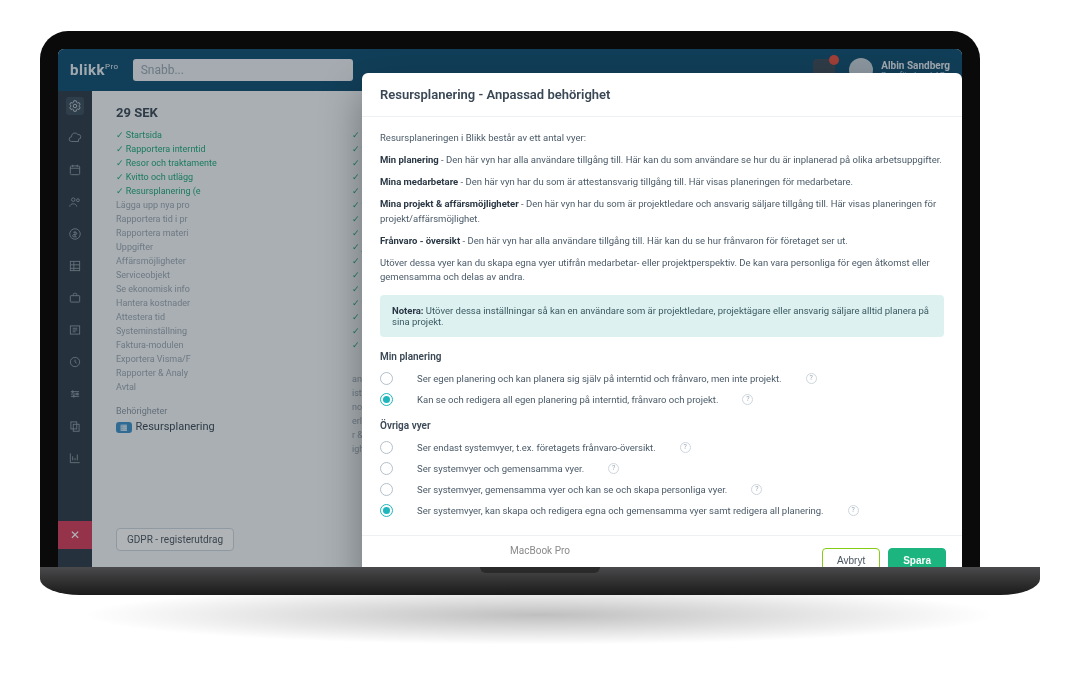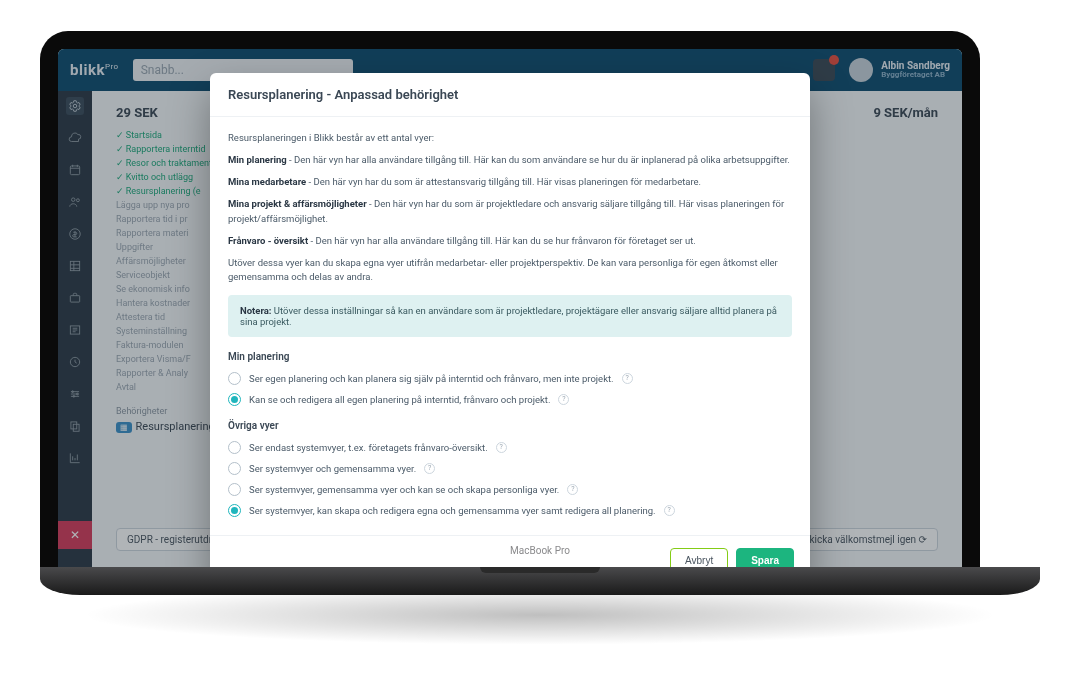--- a/index.html
+++ b/index.html
@@ -35,29 +35,29 @@
   .col1{width:200px;}
   .col2{flex:1;}
   .permlist li{list-style:none;color:#9aa6b1;font-size:9px;padding:2px 0;}
   .permlist li.on{color:#1ba87a;}
   .permlist li.on::before{content:"✓ ";}
   .section-label{color:#8a96a2;font-size:9px;margin-top:12px;margin-bottom:4px;}
   .badge{display:inline-block;background:#3a8fc8;color:#fff;border-radius:3px;padding:1px 4px;font-size:8px;margin-right:4px;}
   .footerbtns{position:absolute;left:58px;right:24px;bottom:18px;display:flex;justify-content:space-between;}
   .ghostbtn{border:1px solid #cdd6de;border-radius:4px;padding:5px 10px;font-size:10px;color:#4a5560;background:#fff;}
 
-  .modal-scrim{position:absolute;inset:0;background:rgba(30,40,50,.35);display:flex;align-items:flex-start;justify-content:center;padding-top:24px;}
+  .modal-scrim{position:absolute;inset:0;background:rgba(30,40,50,.35);display:flex;align-items:flex-start;justify-content:flex-end;padding-top:24px;}
   .modal{width:600px;background:#fff;border-radius:6px;box-shadow:0 18px 40px rgba(0,0,0,.35);font-size:10px;color:#3a4754;}
   .modal-header{padding:14px 18px;border-bottom:1px solid #eef1f4;font-size:13px;font-weight:600;color:#3a4754;}
   .modal-body{padding:14px 18px;}
   .modal-body p{margin-bottom:8px;line-height:1.5;font-size:9.5px;color:#4a5a68;}
   .modal-body strong{color:#2a3744;}
   .note{background:#def1f1;border-radius:4px;padding:10px 12px;font-size:9.5px;color:#3a5a60;margin:10px 0 14px;}
   .group-title{font-size:10px;font-weight:600;color:#3a4754;margin:10px 0 6px;}
-  .radio-row{display:flex;align-items:center;gap:8px;padding:4px 0;font-size:9.5px;color:#4a5a68;}
+  .radio-row{display:flex;align-items:center;gap:24px;padding:4px 0;font-size:9.5px;color:#4a5a68;}
   .radio{width:13px;height:13px;border:1.5px solid #b4c0ca;border-radius:50%;flex-shrink:0;position:relative;}
   .radio.checked{border-color:#1fb6bd;}
   .radio.checked::after{content:"";position:absolute;inset:2px;border-radius:50%;background:#1fb6bd;}
   .help{width:11px;height:11px;border:1px solid #cdd6de;border-radius:50%;color:#9aa6b1;font-size:7px;display:inline-flex;align-items:center;justify-content:center;}
   .modal-footer{padding:12px 16px;border-top:1px solid #eef1f4;display:flex;justify-content:flex-end;gap:8px;}
   .btn{border-radius:4px;padding:6px 14px;font-size:10px;cursor:pointer;}
   .btn-secondary{background:#fff;border:1px solid #84cc16;color:#4a5560;}
   .btn-primary{background:#1cb57f;border:1px solid #1cb57f;color:#fff;font-weight:600;}
 </style>
 </head>

